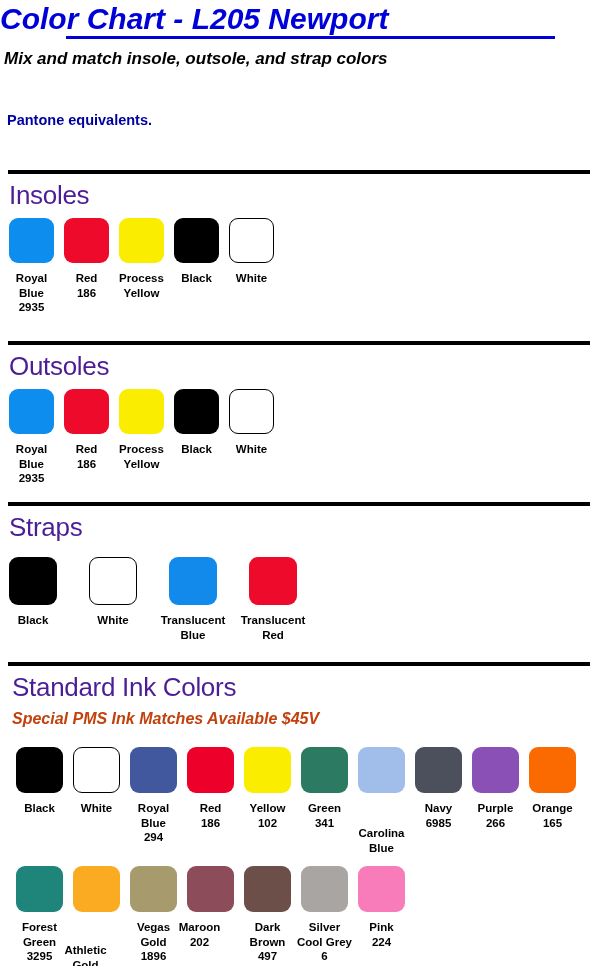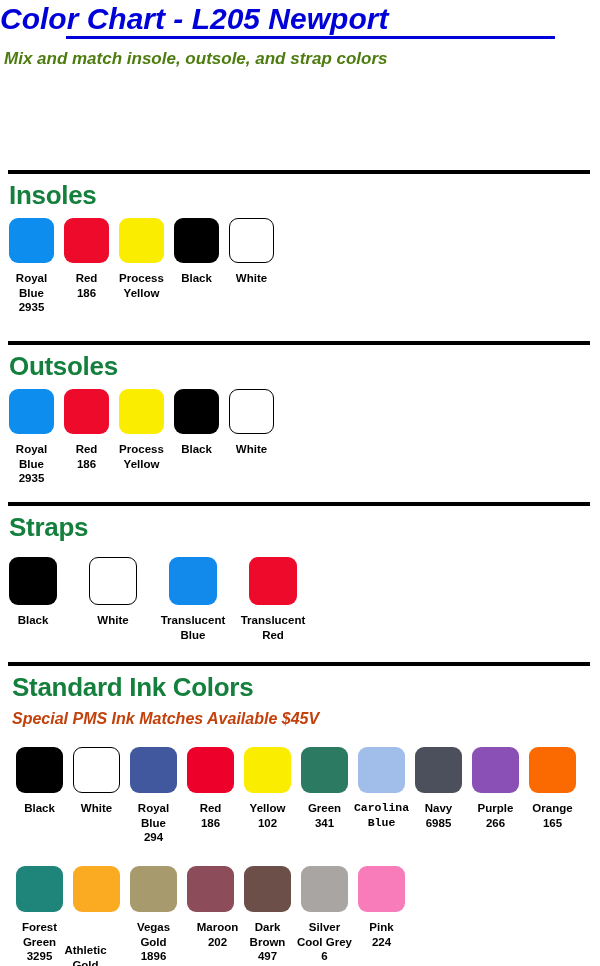--- a/index.html
+++ b/index.html
@@ -40,21 +40,21 @@
   }
 
   .lede {
     position: absolute;
     top: 48px;
     left: 4px;
     width: 590px;
     font-size: 17px;
     font-weight: bold;
     font-style: italic;
-    color: #4d7c0f;
+    color: #000000;
     line-height: 21px;
   }
 
   .note {
     position: absolute;
     top: 110px;
     left: 7px;
     width: 585px;
     font-size: 14.5px;
     font-weight: bold;
@@ -68,22 +68,22 @@
     left: 8px;
     width: 582px;
     height: 4px;
     background: #000000;
   }
 
   
   .section-heading {
     position: absolute;
     font-size: 26px;
-    font-weight: bold;
-    color: #15803d;
+    font-weight: normal;
+    color: #4c1d95;
     letter-spacing: -0.3px;
     white-space: nowrap;
   }
   .sub-heading {
     position: absolute;
     font-size: 16px;
     font-weight: bold;
     font-style: italic;
     color: #c2410c;
     white-space: nowrap;
@@ -113,20 +113,21 @@
 <body>
 
 <div class="title">Color Chart - L205 Newport</div>
 <div class="title-underline"></div>
 
 <div class="lede">
   <div>Mix and match insole, outsole, and strap colors</div>
 </div>
 
 <div class="note">
+  <div>Pantone equivalents.</div>
 </div>
 
 <div class="rule" style="top:170px;"></div>
 <div class="rule" style="top:341px;"></div>
 <div class="rule" style="top:502px;"></div>
 <div class="rule" style="top:662px;"></div>
 
 <div class="section-heading" style="top:180px; left:9px;">Insoles</div>
 <div id="insoles-swatches">
     <div class="swatch" title="Royal Blue 2935" style="left: 9px; top: 218px; width: 45px; height: 45px; background: rgb(13, 141, 237);"></div>
@@ -191,21 +192,21 @@
     <div class="swatch" title="Red 186" style="left: 187px; top: 747px; width: 47px; height: 46px; background: rgb(237, 0, 41);"></div>
     <div class="swlabel" style="left: 181px; top: 801px; width: 59px;">Red
 186</div>
     <div class="swatch" title="Yellow 102" style="left: 244px; top: 747px; width: 47px; height: 46px; background: rgb(251, 237, 0);"></div>
     <div class="swlabel" style="left: 238px; top: 801px; width: 59px;">Yellow
 102</div>
     <div class="swatch" title="Green 341" style="left: 301px; top: 747px; width: 47px; height: 46px; background: rgb(43, 122, 97);"></div>
     <div class="swlabel" style="left: 295px; top: 801px; width: 59px;">Green
 341</div>
     <div class="swatch" title="Carolina Blue" style="left: 358px; top: 747px; width: 47px; height: 46px; background: rgb(161, 189, 234);"></div>
-    <div class="swlabel" style="left: 352px; top: 801px; width: 59px; font-family: Liberation Mono, monospace;">Carolina
+    <div class="swlabel" style="left: 352px; top: 826px; width: 59px;">Carolina
 Blue</div>
     <div class="swatch" title="Navy 5395" style="left: 415px; top: 747px; width: 47px; height: 46px; background: rgb(76, 79, 92);"></div>
     <div class="swlabel" style="left: 409px; top: 801px; width: 59px;">Navy
 6985</div>
     <div class="swatch" title="Purple 266" style="left: 472px; top: 747px; width: 47px; height: 46px; background: rgb(139, 80, 181);"></div>
     <div class="swlabel" style="left: 466px; top: 801px; width: 59px;">Purple
 266</div>
     <div class="swatch" title="Orange 165" style="left: 529px; top: 747px; width: 47px; height: 46px; background: rgb(251, 106, 0);"></div>
     <div class="swlabel" style="left: 523px; top: 801px; width: 59px;">Orange
 165</div>
@@ -217,21 +218,21 @@
 3295</div>
     <div class="swatch" title="Athletic Gold 109" style="left: 73px; top: 866px; width: 47px; height: 46px; background: rgb(251, 171, 33);"></div>
     <div class="swlabel" style="left: 56px; top: 920px; width: 59px; margin-top: 23px;">Athletic
 Gold
 109</div>
     <div class="swatch" title="Vegas Gold 4505" style="left: 130px; top: 866px; width: 47px; height: 46px; background: rgb(167, 154, 109);"></div>
     <div class="swlabel" style="left: 124px; top: 920px; width: 59px;">Vegas
 Gold
 1896</div>
     <div class="swatch" title="Maroon 202" style="left: 187px; top: 866px; width: 47px; height: 46px; background: rgb(141, 76, 90);"></div>
-    <div class="swlabel" style="left: 188px; top: 920px; width: 59px;">Maroon
+    <div class="swlabel" style="left: 170px; top: 920px; width: 59px;">Maroon
 202</div>
     <div class="swatch" title="Dark Brown 497" style="left: 244px; top: 866px; width: 47px; height: 46px; background: rgb(107, 79, 72);"></div>
     <div class="swlabel" style="left: 238px; top: 920px; width: 59px;">Dark
 Brown
 497</div>
     <div class="swatch" title="Silver Cool Grey 6" style="left: 301px; top: 866px; width: 47px; height: 46px; background: rgb(168, 165, 162);"></div>
     <div class="swlabel" style="left: 295px; top: 920px; width: 59px;">Silver
 Cool Grey
 6</div>
     <div class="swatch" title="Pink 224" style="left: 358px; top: 866px; width: 47px; height: 46px; background: rgb(249, 124, 186);"></div>

